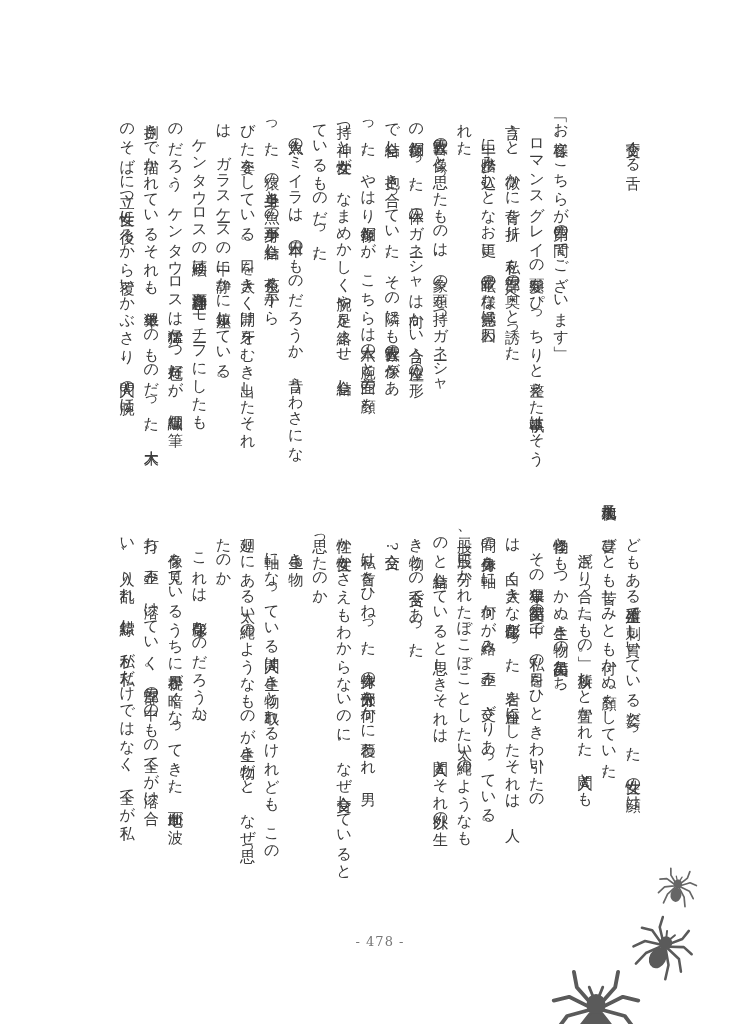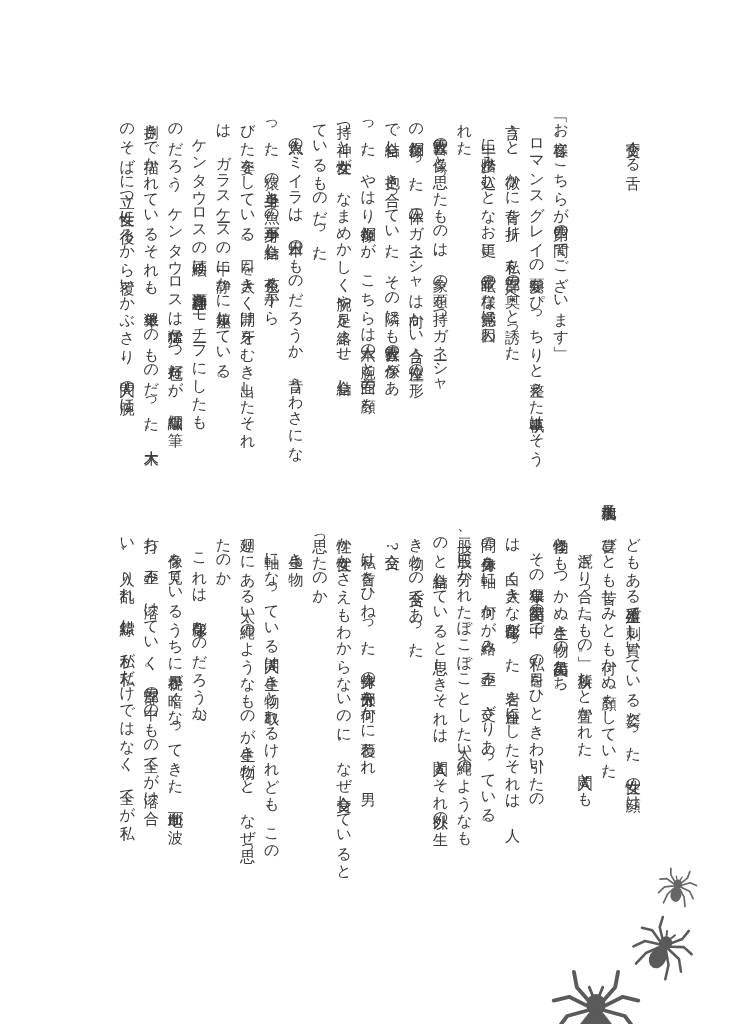--- a/index.html
+++ b/index.html
@@ -140,20 +140,21 @@
     <div class="col">　生き物?</div>
     <div class="col">　軸になっている人間は生き物と取れるけれども、この</div>
     <div class="col">廻りにある太い縄のようなものが生き物だと、なぜ思っ</div>
     <div class="col">たのか。</div>
     <div class="col">　これは、彫像なのだろうか?</div>
     <div class="col">　像を見ているうちに視界が暗くなってきた。地面が波</div>
     <div class="col">打ち、歪み、溶けていく。部屋の中のもの全てが溶け合</div>
     <div class="col">い、入り乱れ、錯綜し、私が私だけではなく、全てが私</div>
   </div>
 
+  <div class="page-number">- 478 -</div>
 
   <span class="spider spider-small">
     <svg viewBox="0 0 100 100">
       <path class="legs" d="M44 36 L30 20 L27 4 M56 36 L70 20 L73 4 M42 40 L22 30 L6 34 M58 40 L78 30 L94 34 M42 44 L20 50 L8 66 M58 44 L80 50 L92 66 M44 48 L30 66 L24 88 M56 48 L70 66 L76 88"></path>
       <path class="palps" d="M47 30 L43 20 M53 30 L57 20"></path>
       <ellipse class="body" cx="50" cy="38" rx="10" ry="11"></ellipse>
       <ellipse class="body" cx="50" cy="64" rx="13" ry="17"></ellipse>
     </svg>
   </span>
   <span class="spider spider-medium">

